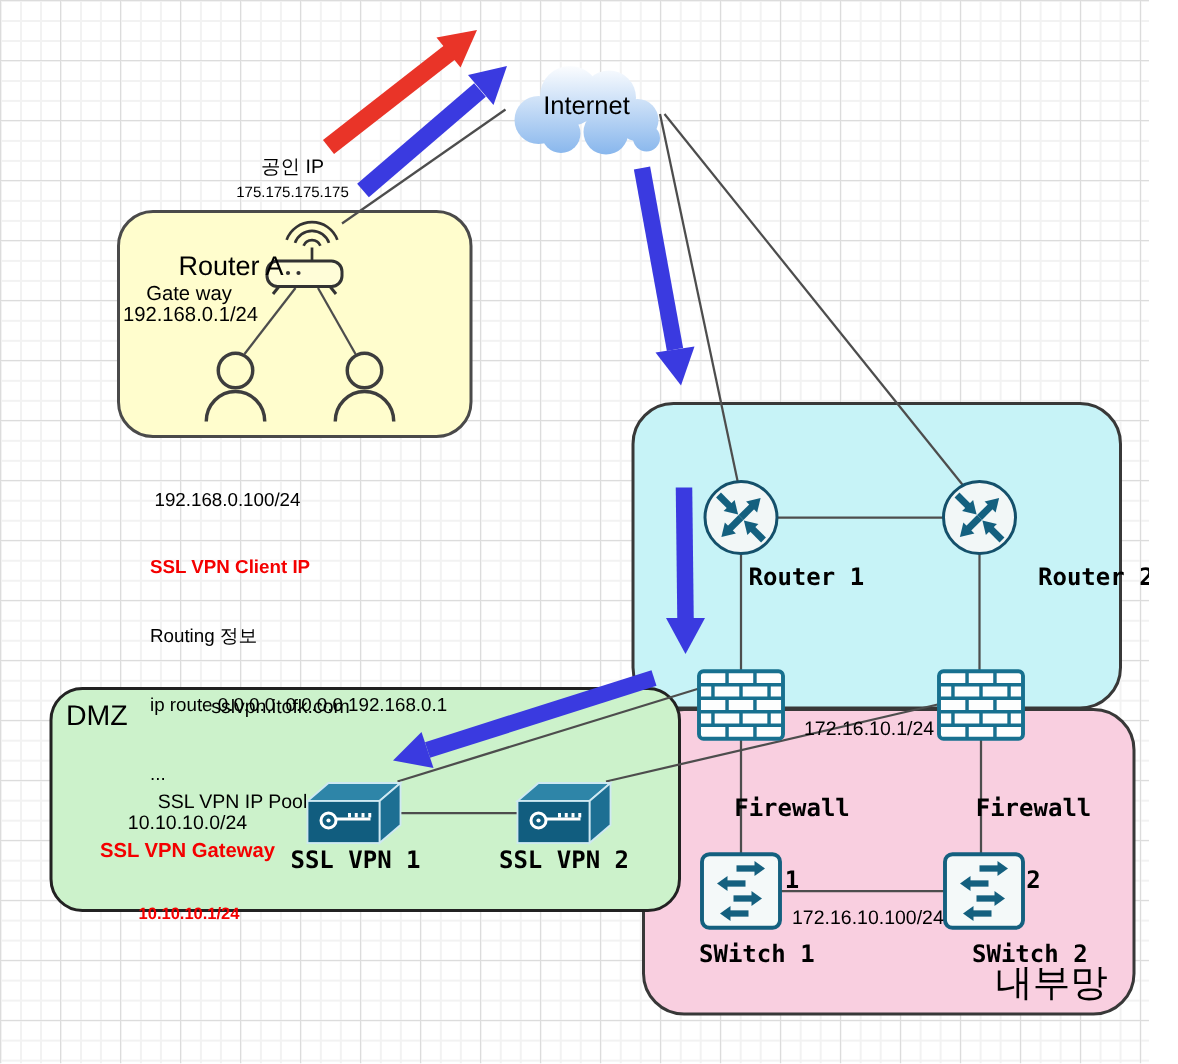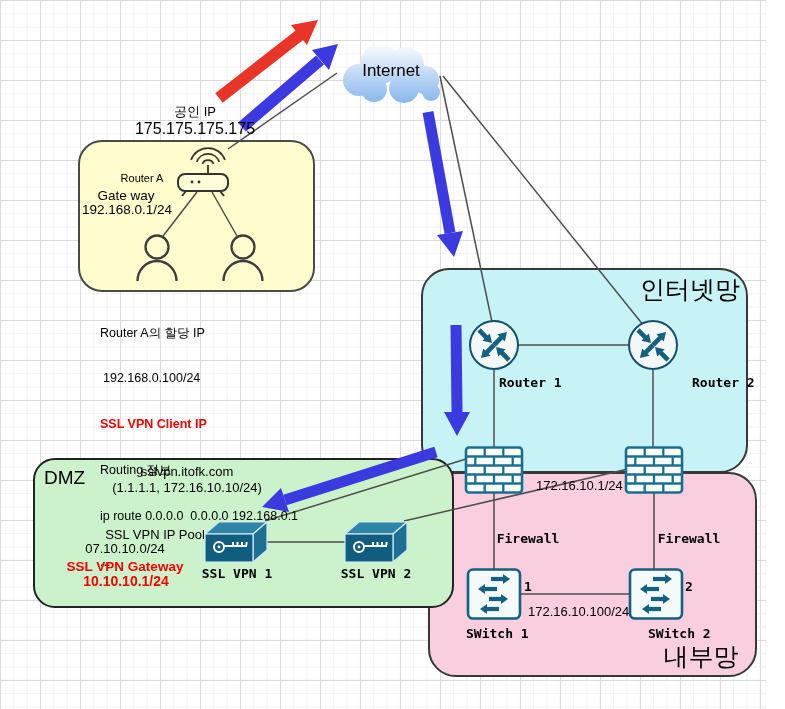--- a/index.html
+++ b/index.html
@@ -15,21 +15,21 @@
     font-family:"Liberation Sans",sans-serif;color:#000;
   }
   .box{position:absolute;border:2px solid #383838;z-index:1;box-sizing:border-box;}
   #homeBox{left:78px;top:140px;width:237px;height:152px;background:#fffdcd;border-color:#4a4a4a;border-radius:24px;}
   #inetBox{left:421px;top:268px;width:327px;height:205px;background:#c7f3f7;border-radius:28px;}
   #lanBox{left:428px;top:472px;width:329px;height:205px;background:#f9cfe0;border-radius:28px;}
   #dmzBox{left:33px;top:458px;width:421px;height:150px;background:#ccf2cb;border-color:#222;border-radius:22px;z-index:2;}
   #overlay{position:absolute;left:0;top:0;z-index:3;}
   .lbl{position:absolute;z-index:4;white-space:pre;line-height:1.15;font-size:13px;}
   .c{transform:translate(-50%,-50%);}
-  .mono{font-family:"DejaVu Sans Mono","Liberation Mono",monospace;font-weight:bold;font-size:13px;}
+  .mono{font-family:"DejaVu Sans Mono","Liberation Mono",monospace;font-weight:bold;font-size:16px;}
   .red{color:#f40000;font-weight:bold;}
   .zone{font-size:25px;}
   .dmz-title{font-size:19px;}
   .note{left:100px;top:295px;font-size:12.5px;line-height:15.3px;}
   .note .ind1{padding-left:3px;}
   .note .ind2{padding-left:6px;}
   .fwlabel{text-align:center;transform:translate(-50%,0);line-height:16px;}
 </style>
 </head>
 <body>
@@ -184,56 +184,53 @@
     <use href="#fwIcon" transform="translate(654,470)"></use>
     <use href="#switchIcon" transform="translate(494,594)"></use>
     <use href="#switchIcon" transform="translate(656,594)"></use>
     <use href="#vpnIcon" transform="translate(205,534)"></use>
     <use href="#vpnIcon" transform="translate(345,534)"></use>
   </svg>
 
   <div class="lbl c" style="left:391px;top:71px;font-size:17px;">Internet</div>
 
   <div class="lbl c" style="left:195px;top:112px;">공인 IP</div>
-  <div class="lbl c" style="left:195px;top:129px;font-size:16px;">175.175.175.175</div>
-  <div class="lbl c" style="left:122px;top:178px;font-size:11px;padding-left:40px;">Router A</div>
+  <div class="lbl c" style="left:195px;top:129px;font-size:10px;">175.175.175.175</div>
+  <div class="lbl c" style="left:134px;top:178px;font-size:18px;padding-left:40px;">Router A</div>
   <div class="lbl c" style="left:126px;top:196px;font-size:13.5px;">Gate way</div>
   <div class="lbl c" style="left:127px;top:210px;font-size:13.5px;">192.168.0.1/24</div>
 
   <div class="lbl note">
-    <div>Router A의 할당 IP</div>
     <div class="ind1">192.168.0.100/24</div>
     <div class="red">SSL VPN Client IP</div>
     <div>Routing 정보</div>
     <div>ip route 0.0.0.0  0.0.0.0 192.168.0.1</div>
     <div>...</div>
   </div>
 
-  <div class="lbl c zone" style="left:690px;top:289px;">인터넷망</div>
   <div class="lbl mono" style="left:499px;top:376px;">Router 1</div>
   <div class="lbl mono" style="left:658px;top:376px;margin-left:34px;">Router 2</div>
 
   <div class="lbl mono fwlabel" style="left:528px;top:499px;">
     <div>Firewall</div>
     <div>1</div>
   </div>
   <div class="lbl mono fwlabel" style="left:689px;top:499px;">
     <div>Firewall</div>
     <div>2</div>
   </div>
   <div class="lbl" style="left:536px;top:479px;">172.16.10.1/24</div>
 
   <div class="lbl mono" style="left:466px;top:627px;">SWitch 1</div>
   <div class="lbl mono" style="left:648px;top:627px;">SWitch 2</div>
   <div class="lbl" style="left:528px;top:605px;">172.16.10.100/24</div>
   <div class="lbl c zone" style="left:701px;top:656px;">내부망</div>
 
   <div class="lbl dmz-title" style="left:44px;top:467px;">DMZ</div>
   <div class="lbl c" style="left:187px;top:472px;">sslvpn.itofk.com</div>
-  <div class="lbl c" style="left:187px;top:488px;">(1.1.1.1, 172.16.10.10/24)</div>
   <div class="lbl c" style="left:125px;top:535px;margin-left:30px;">SSL VPN IP Pool</div>
-  <div class="lbl c" style="left:125px;top:549px;">07.10.10.0/24</div>
+  <div class="lbl c" style="left:125px;top:549px;">10.10.10.0/24</div>
   <div class="lbl c red" style="left:125px;top:567px;font-size:13.5px;">SSL VPN Gateway</div>
-  <div class="lbl c red" style="left:126px;top:581px;font-size:14px;">10.10.10.1/24</div>
+  <div class="lbl c red" style="left:126px;top:610px;font-size:11px;">10.10.10.1/24</div>
   <div class="lbl c mono" style="left:237px;top:574px;">SSL VPN 1</div>
   <div class="lbl c mono" style="left:376px;top:574px;">SSL VPN 2</div>
 
 </div>
 
 </body></html>

